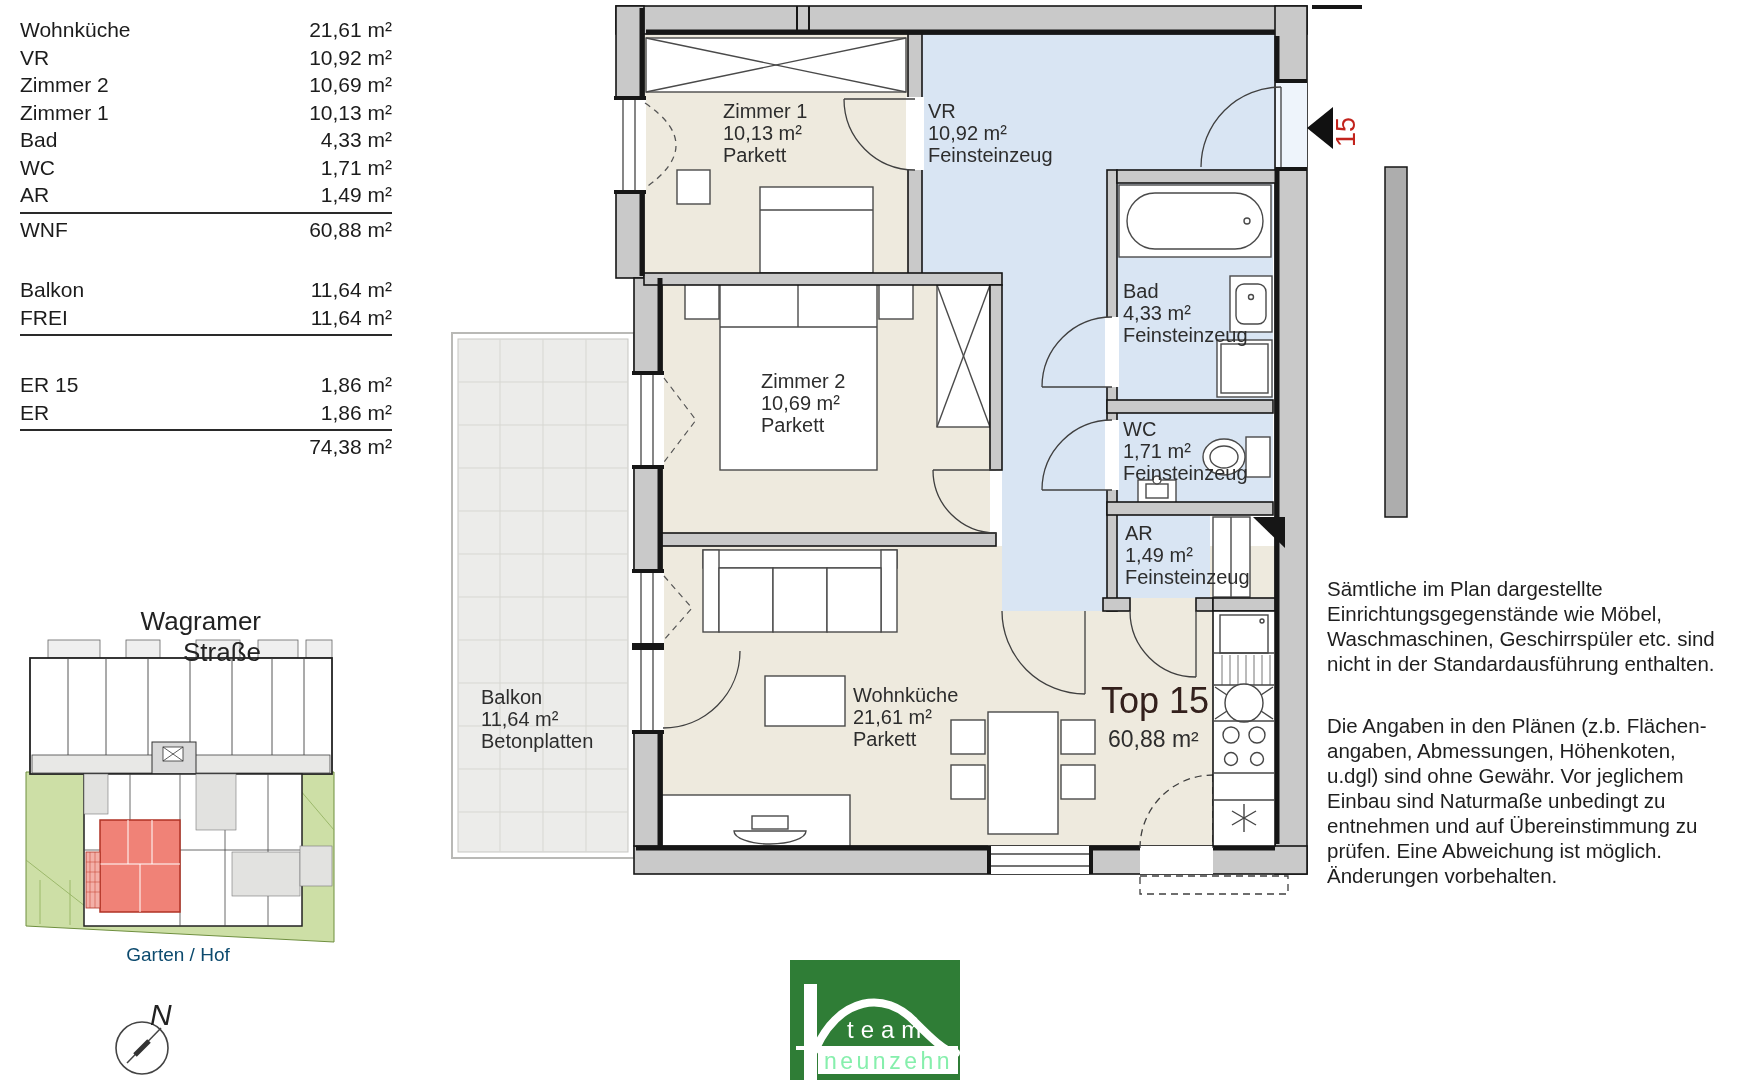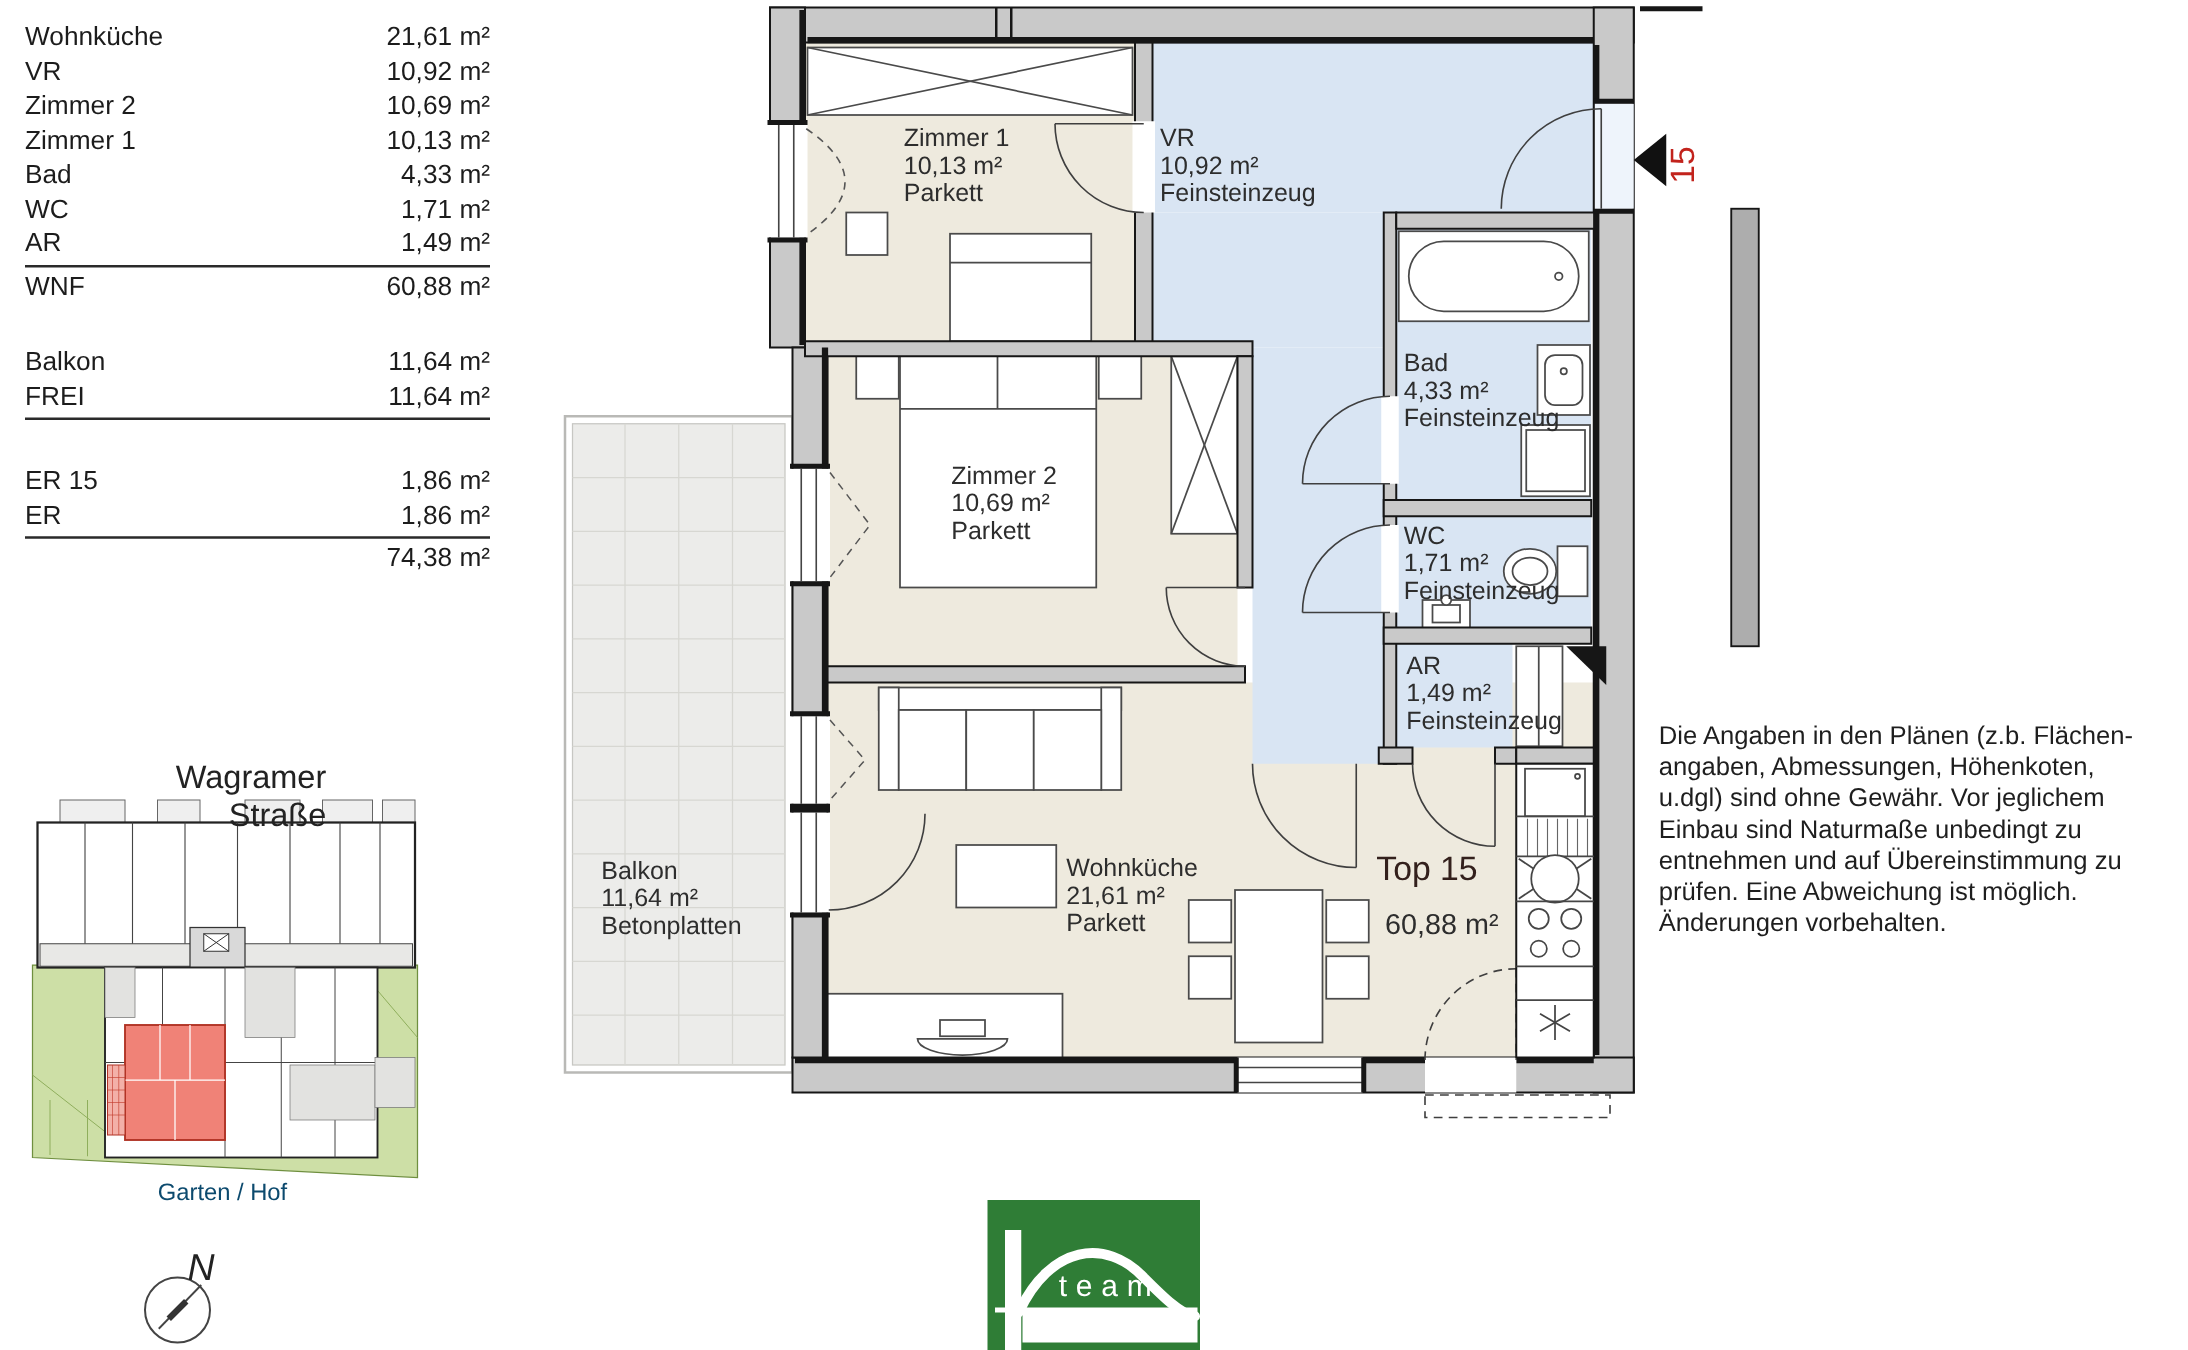--- a/index.html
+++ b/index.html
@@ -7,37 +7,37 @@
   svg{display:block;}
   .layer{position:absolute;left:0;top:0;}
   
   .area-table{position:absolute;left:20px;top:16px;width:372px;color:#1c1c1c;}
   .page-title{font-size:25px;line-height:30px;margin:0 0 16px 0;font-weight:400;}
   .t-row{display:flex;justify-content:space-between;font-size:21px;line-height:27.5px;height:27.5px;}
   .t-rule{border-top:2px solid #2a2a2a;margin:3px 0 2px 0;height:0;}
   .t-gap{height:33px;}
   
   .room-label{position:absolute;white-space:pre-line;font-size:20px;line-height:22px;color:#2d2d2d;z-index:3;}
-  .unit-label{position:absolute;left:1101px;top:680px;font-size:27px;color:#33201c;z-index:3;}
+  .unit-label{position:absolute;left:1101px;top:680px;font-size:36px;color:#33201c;z-index:3;}
   .unit-area{position:absolute;left:1108px;top:726px;font-size:23px;color:#2d2d2d;z-index:3;}
   .entrance-number{position:absolute;left:1326px;top:112px;width:40px;height:30px;font-size:27px;color:#c2231c;transform:rotate(-90deg);z-index:3;}
   
   .street-label{position:absolute;left:93px;top:606px;width:168px;text-align:right;font-size:26px;color:#222;z-index:3;}
   .garden-label{position:absolute;left:106px;top:944px;width:144px;text-align:center;font-size:19px;color:#0c4a6e;z-index:3;}
   .compass-n{position:absolute;left:150px;top:998px;font-size:30px;font-style:italic;color:#222;z-index:3;}
   
   .disclaimer{position:absolute;left:1327px;top:576px;width:404px;font-size:20.5px;line-height:25px;color:#1e1e1e;z-index:3;}
   .disclaimer p{margin:0;white-space:pre-line;}
   .disclaimer p + p{margin-top:37px;}
   
   .logo{position:absolute;left:790px;top:960px;width:170px;height:120px;background:#2f7d36;z-index:3;}
   .logo-band{position:absolute;left:28px;top:86px;width:140px;height:28px;background:#fff;z-index:1;}
   .logo-svg{position:absolute;left:0;top:0;z-index:2;pointer-events:none;}
   .logo-team{position:absolute;left:38px;top:56px;color:#fff;font-size:24px;letter-spacing:7px;z-index:3;margin-left:19px;}
-  .logo-neunzehn{position:absolute;left:34px;top:88px;color:#ffffff;font-size:23px;letter-spacing:3.5px;z-index:3;}
+  .logo-neunzehn{position:absolute;left:34px;top:88px;color:#86efac;font-size:23px;letter-spacing:3.5px;z-index:3;}
 </style>
 </head>
 <body>
 
 <div class="sheet">
 
   <svg class="layer" width="1750" height="1080" viewBox="0 0 1750 1080">
 
     <g>
       <rect x="452" y="333" width="182" height="525" fill="none" stroke="#b9b9b6" stroke-width="2"></rect>
@@ -490,20 +490,24 @@
 Betonplatten</div>
   <div class="unit-label">Top 15</div>
   <div class="unit-area">60,88 m²</div>
   <div class="entrance-number">15</div>
 
   <div class="street-label">Wagramer Straße</div>
   <div class="garden-label">Garten / Hof</div>
   <div class="compass-n">N</div>
 
   <div class="disclaimer">
+    <p>Sämtliche im Plan dargestellte
+Einrichtungsgegenstände wie Möbel,
+Waschmaschinen, Geschirrspüler etc. sind
+nicht in der Standardausführung enthalten.</p>
     <p>Die Angaben in den Plänen (z.b. Flächen-
 angaben, Abmessungen, Höhenkoten,
 u.dgl) sind ohne Gewähr. Vor jeglichem
 Einbau sind Naturmaße unbedingt zu
 entnehmen und auf Übereinstimmung zu
 prüfen. Eine Abweichung ist möglich.
 Änderungen vorbehalten.</p>
   </div>
 
   <div class="logo">

